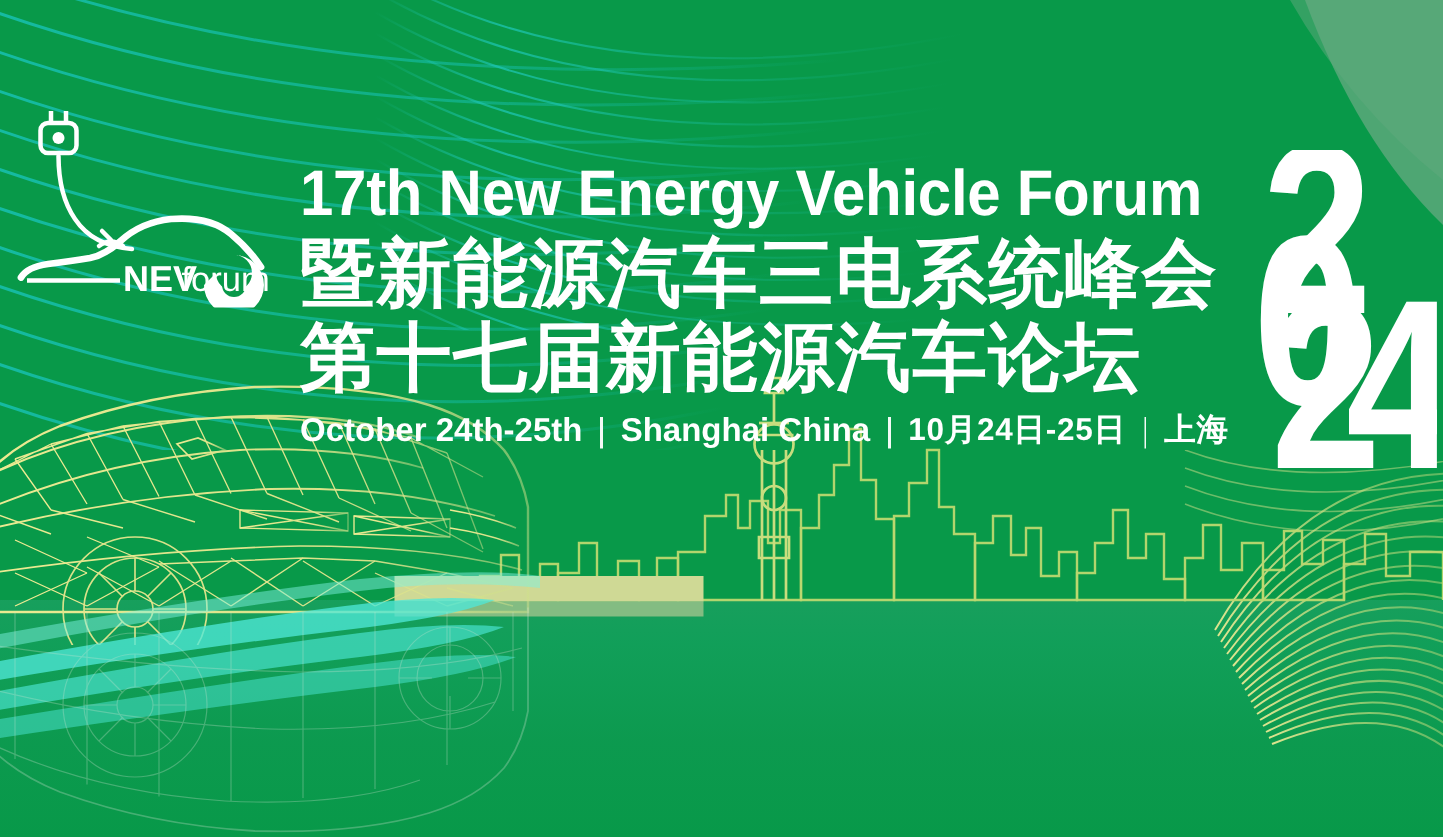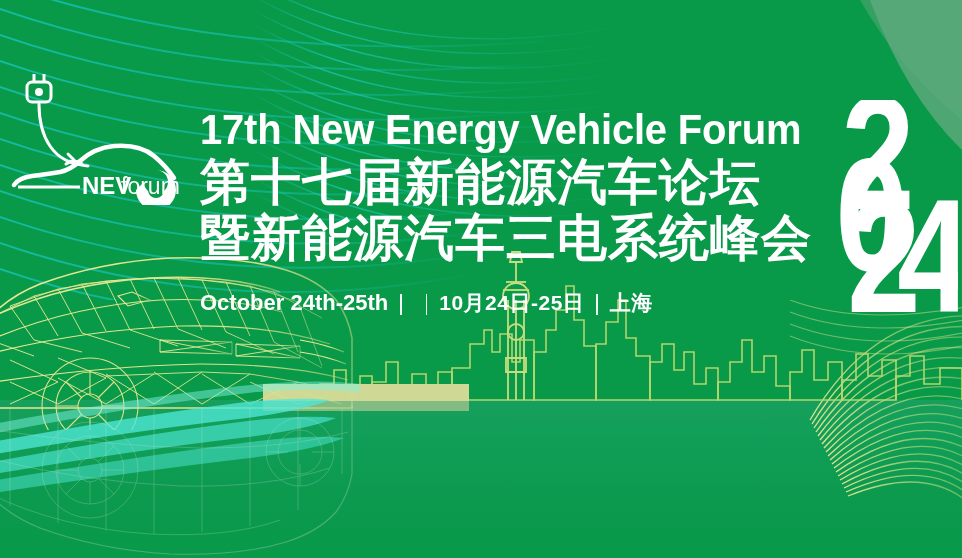--- a/index.html
+++ b/index.html
@@ -47,21 +47,21 @@
     font-family:"DejaVu Sans","Liberation Sans",sans-serif;
     font-weight:bold;
     font-size:50px;
     line-height:56px;
     letter-spacing:1px;
     white-space:nowrap;
     text-shadow:0 0 1px rgba(0,0,0,.08);
   }
   #title-cn-2{font-size:50px;}
   #dateline{
-    margin-top:24px;
+    margin-top:8px;
     color:#ffffff;
     font-family:"Liberation Sans Narrow","Liberation Sans",sans-serif;
     font-weight:bold;
     font-size:22px;
     line-height:26px;
     white-space:nowrap;
     display:flex;
     align-items:center;
     gap:0;
   }
@@ -394,26 +394,27 @@
 
       <line x1="10" y1="127" x2="72" y2="127" stroke="#ffffff" stroke-width="3"></line>
 
       <text x="74" y="134" font-family="Liberation Sans, sans-serif" font-size="24" font-weight="bold" fill="#ffffff">NEV</text>
       <text x="113" y="134" font-family="Liberation Sans, sans-serif" font-size="23" font-weight="normal" fill="#ffffff">forum</text>
     </svg>
   </div>
 
   <div id="titleblock">
     <div id="title-en">17th New Energy Vehicle Forum</div>
+    <div class="title-cn" id="title-cn-2">暨新能源汽车三电系统峰会</div>
     <div class="title-cn" id="title-cn-1">第十七届新能源汽车论坛</div>
-    <div class="title-cn" id="title-cn-2">暨新能源汽车三电系统峰会</div>
 
     <div id="dateline">
       <span class="seg">October 24th-25th</span>
       <span class="sep"></span>
+      <span class="seg">Shanghai China</span>
       <span class="sep"></span>
       <span class="seg cn">10月24日-25日</span>
       <span class="sep"></span>
       <span class="seg cn">上海</span>
     </div>
   </div>
 
   <div id="year">
     <svg viewBox="0 0 120 215">
       <g fill="#ffffff" font-family="Liberation Sans, sans-serif" font-weight="bold" font-size="132" text-anchor="middle">

